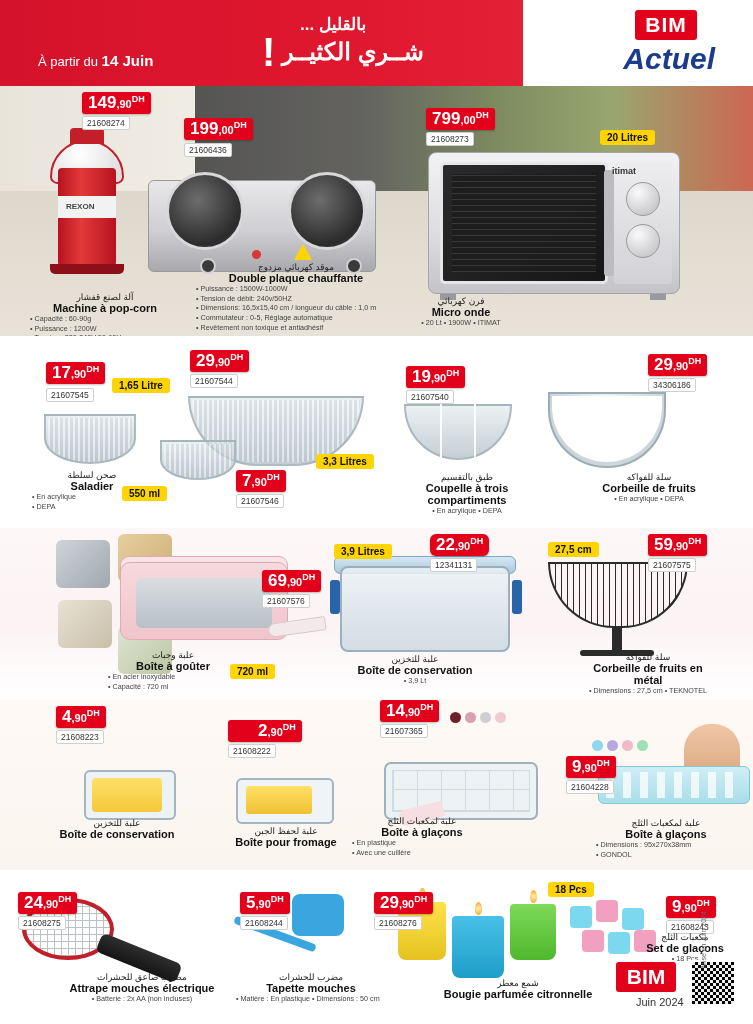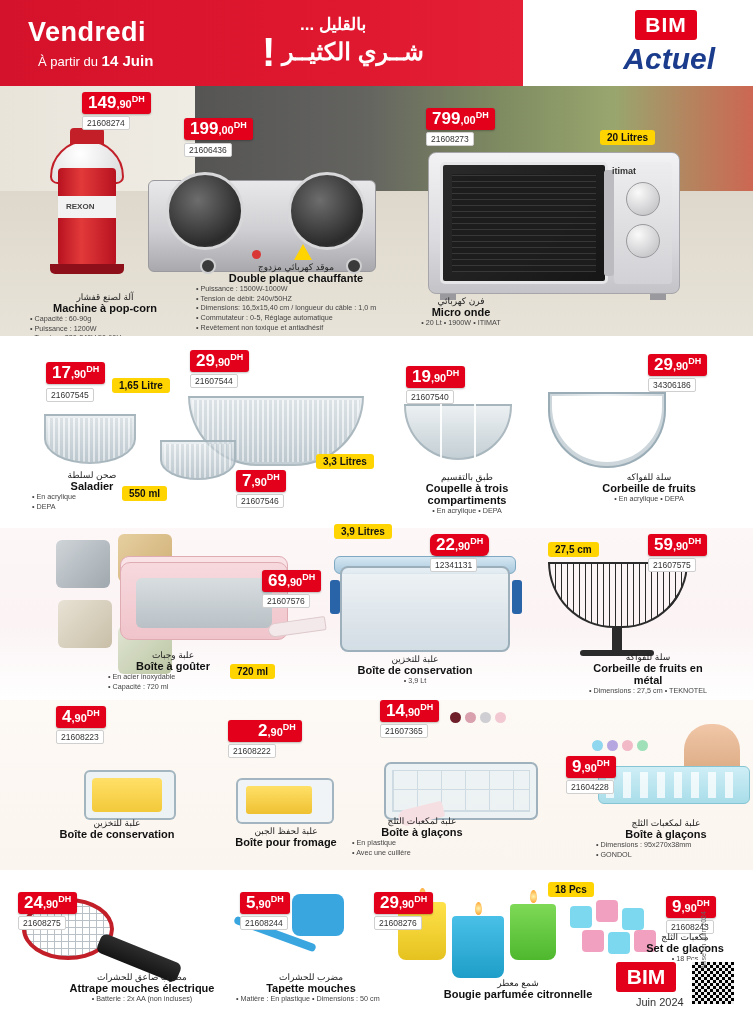--- a/index.html
+++ b/index.html
@@ -245,21 +245,20 @@
      transform-origin: left top; font-size: 7px; color:#666; white-space:nowrap; }
 </style>
 </head>
 <body>
 
 <div class="page">
 
   <div class="header">
     <div class="hdr-red"></div>
     <div class="hdr-white"></div>
-    <div class="hdr-vendredi">Vendredi</div>
     <div class="hdr-apartir">
       <span>À partir du</span>
       <b>14 Juin</b>
     </div>
     <div class="hdr-excl">!</div>
     <div class="hdr-ar1">بالقليل ...</div>
     <div class="hdr-ar2">شــري الكثيــر</div>
     <div class="bim-logo">BIM</div>
     <div class="bim-actuel">Actuel</div>
   </div>
@@ -446,21 +445,21 @@
 
   <div>
     <div class="cont-lid"></div>
     <div class="cont-box"></div>
     <div class="cont-clip" style="left:330px;"></div>
     <div class="cont-clip" style="left:512px;"></div>
     <div class="ptag" style="left:430px; top:534px;border-radius:6px;">
       <span class="big">22</span><span class="dec">,90</span><span class="dh">DH</span>
     </div>
     <div class="ref" style="left:430px; top:558px;">12341131</div>
-    <div class="yellowlbl" style="left:334px; top:524px;text-align:right;">3,9 Litres</div>
+    <div class="yellowlbl" style="left:334px; top:544px;text-align:right;">3,9 Litres</div>
     <div class="namebox" style="left:340px; top:654px; width:150px;">
       <div class="ar">علبة للتخزين</div>
       <div class="fr">Boîte de conservation</div>
       <div class="sp" style="text-align:center;">
         <div style="display:inline"><span>3,9 Lt</span></div>
       </div>
     </div>
   </div>
 
   <div>

